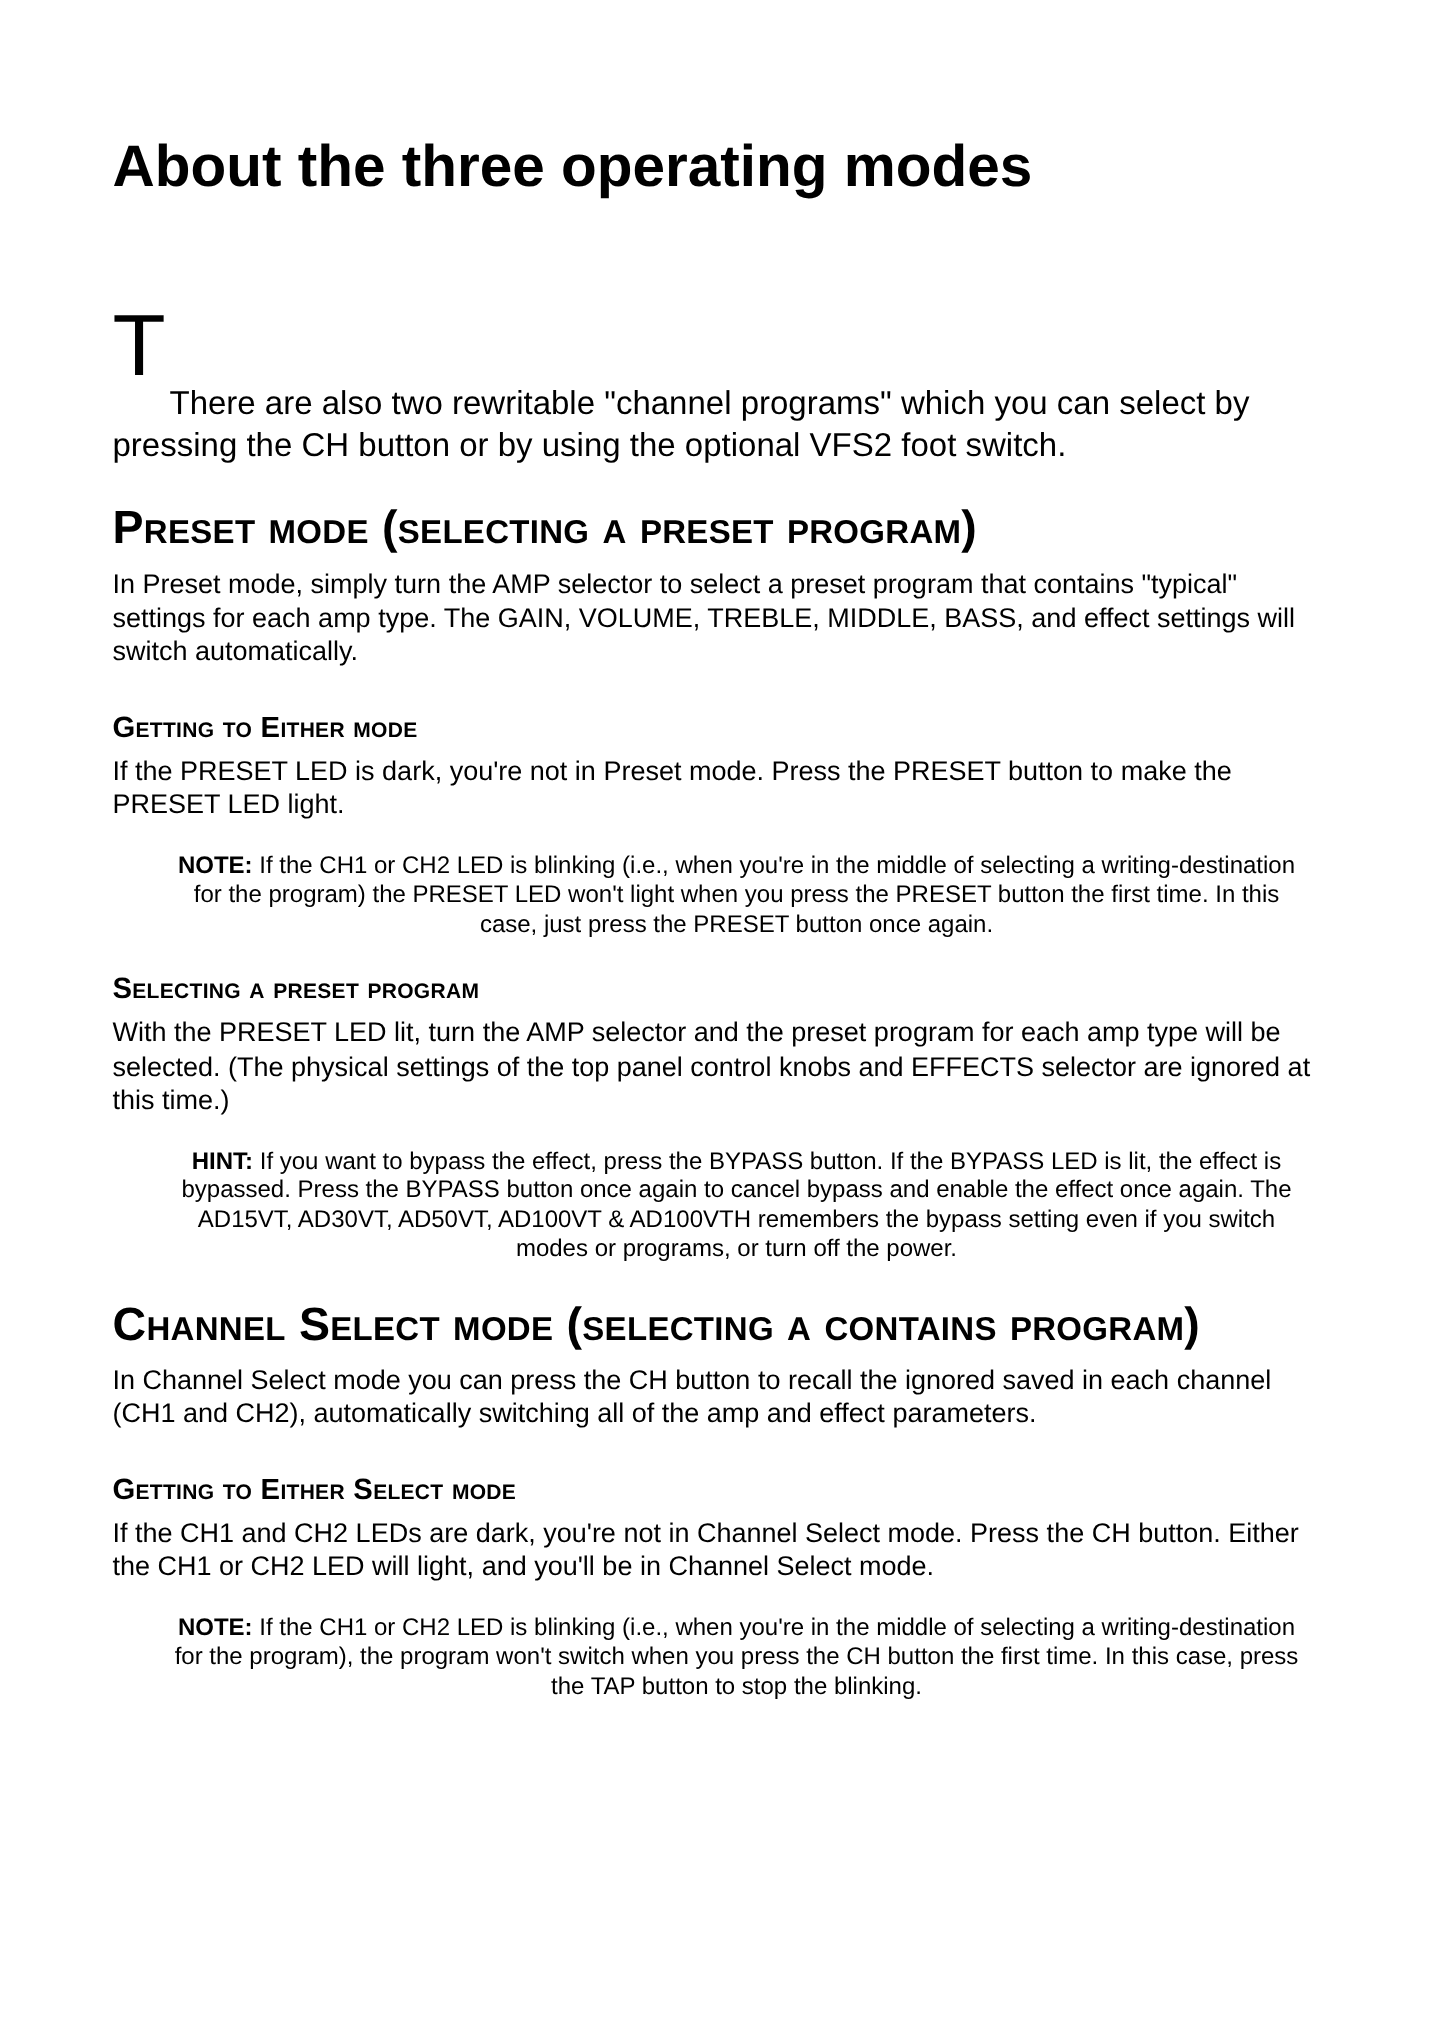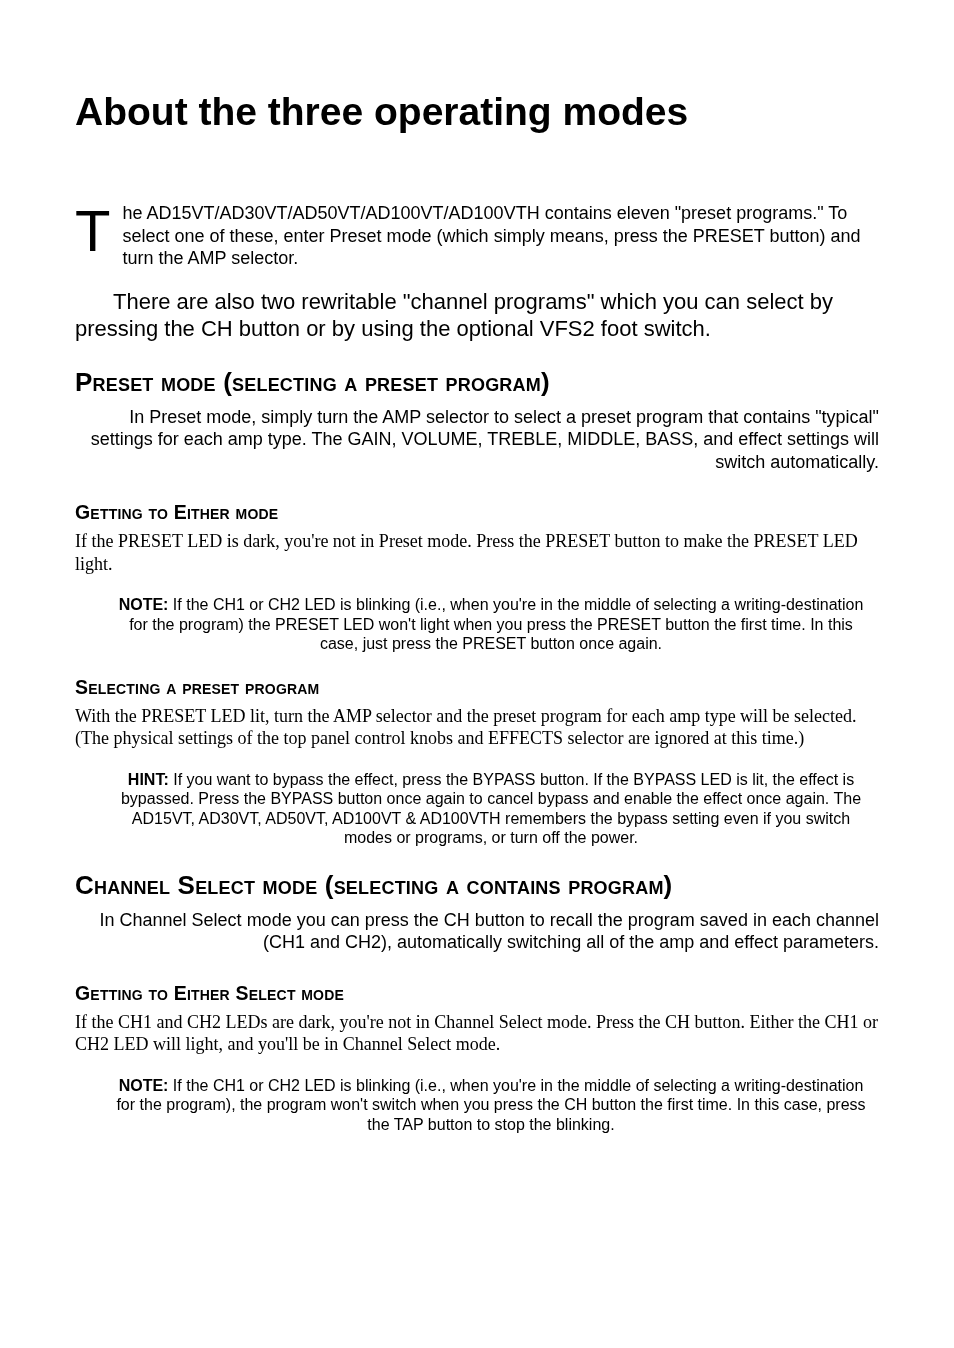--- a/index.html
+++ b/index.html
@@ -30,21 +30,21 @@
     padding-top: 4px;
   }
   .intro-para2 {
     font-size: 22px;
     line-height: 1.25;
     margin-bottom: 24px;
     clear: both;
     text-indent: 38px;
   }
   .h2 {
-    font-size: 26px;
+    font-size: 31px;
     font-weight: bold;
     font-variant: small-caps;
     letter-spacing: 0.2px;
     margin-bottom: 8px;
   }
   .h3 {
     font-size: 19.5px;
     font-weight: bold;
     font-variant: small-caps;
     letter-spacing: 0.2px;
@@ -59,50 +59,49 @@
     font-size: 16px;
     line-height: 1.22;
     margin-left: 38px;
     margin-right: 10px;
     margin-bottom: 22px;
     text-align: center;
   }
   .note-label {
     font-weight: bold;
   }
-  .section-gap { margin-bottom: 28px; text-align: right; }
-  .small-gap { margin-bottom: 20px; font-family: Liberation Serif, serif; }
+  .section-gap { margin-bottom: 28px; }
+  .small-gap { margin-bottom: 20px; }
 </style>
 </head>
 <body>
 
 <h1 class="page-title">About the three operating modes</h1>
 
 <p class="intro">
   <span class="dropcap">T</span>
-  <span>he AD15VT/AD30VT/AD50VT/AD100VT/AD100VTH contains eleven "preset programs." To select one of these, enter Preset mode (which simply means, press the PRESET button) and turn the AMP selector.</span>
 </p>
 
 <p class="intro-para2">There are also two rewritable "channel programs" which you can select by pressing the CH button or by using the optional VFS2 foot switch.</p>
 
 <h2 class="h2">Preset mode (selecting a preset program)</h2>
 <p class="body-text section-gap">In Preset mode, simply turn the AMP selector to select a preset program that contains "typical" settings for each amp type. The GAIN, VOLUME, TREBLE, MIDDLE, BASS, and effect settings will switch automatically.</p>
 
 <h3 class="h3">Getting to Either mode</h3>
 <p class="body-text small-gap">If the PRESET LED is dark, you're not in Preset mode. Press the PRESET button to make the PRESET LED light.</p>
 <p class="note-block">
   <span class="note-label">NOTE:</span><span> If the CH1 or CH2 LED is blinking (i.e., when you're in the middle of selecting a writing-destination for the program) the PRESET LED won't light when you press the PRESET button the first time. In this case, just press the PRESET button once again.</span>
 </p>
 
 <h3 class="h3">Selecting a preset program</h3>
 <p class="body-text small-gap">With the PRESET LED lit, turn the AMP selector and the preset program for each amp type will be selected. (The physical settings of the top panel control knobs and EFFECTS selector are ignored at this time.)</p>
 <p class="note-block">
   <span class="note-label">HINT:</span><span> If you want to bypass the effect, press the BYPASS button. If the BYPASS LED is lit, the effect is bypassed. Press the BYPASS button once again to cancel bypass and enable the effect once again. The AD15VT, AD30VT, AD50VT, AD100VT &amp; AD100VTH remembers the bypass setting even if you switch modes or programs, or turn off the power.</span>
 </p>
 
 <h2 class="h2">Channel Select mode (selecting a contains program)</h2>
-<p class="body-text section-gap">In Channel Select mode you can press the CH button to recall the program saved in each channel (CH1 and CH2), automatically switching all of the amp and effect parameters.</p>
+<p class="body-text section-gap">In Channel Select mode you can press the CH button to recall the ignored saved in each channel (CH1 and CH2), automatically switching all of the amp and effect parameters.</p>
 
 <h3 class="h3">Getting to Either Select mode</h3>
 <p class="body-text small-gap">If the CH1 and CH2 LEDs are dark, you're not in Channel Select mode. Press the CH button. Either the CH1 or CH2 LED will light, and you'll be in Channel Select mode.</p>
 <p class="note-block">
   <span class="note-label">NOTE:</span><span> If the CH1 or CH2 LED is blinking (i.e., when you're in the middle of selecting a writing-destination for the program), the program won't switch when you press the CH button the first time. In this case, press the TAP button to stop the blinking.</span>
 </p>
 
 </body></html>

